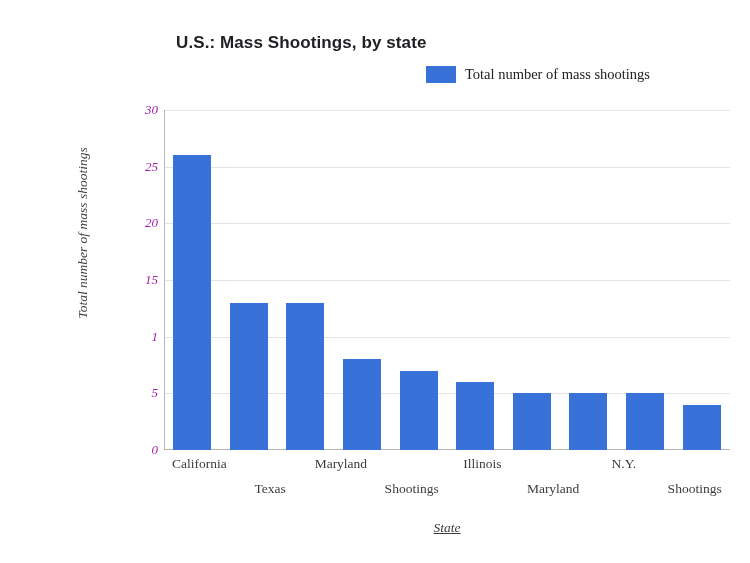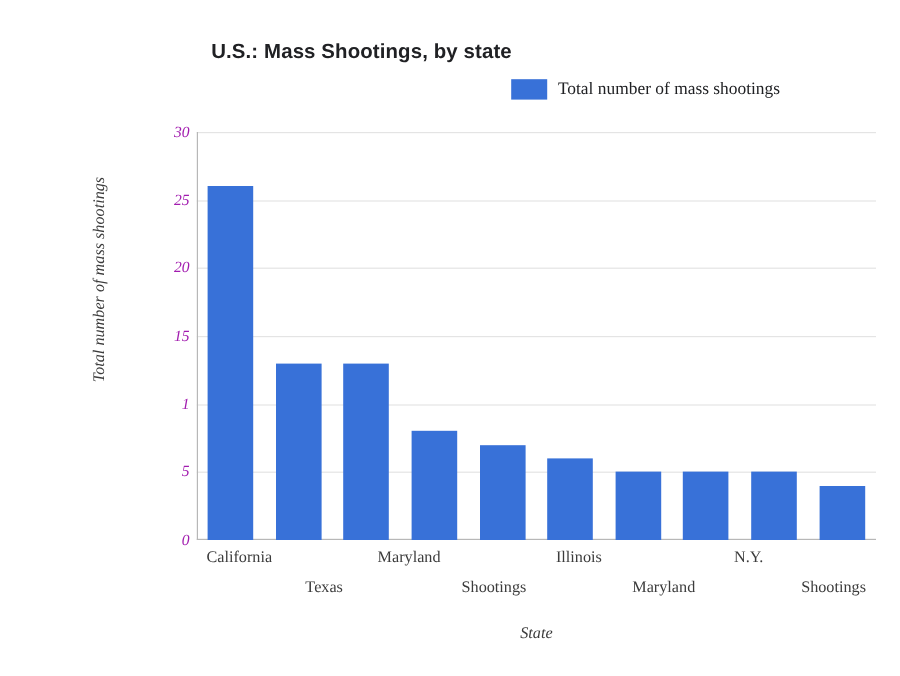--- a/index.html
+++ b/index.html
@@ -158,20 +158,21 @@
   .xaxis-title {
     position: absolute;
     left: 124px;
     top: 520px;
     width: 566px;
     text-align: center;
     font-size: 13.5px;
     font-family: "Liberation Serif", serif;
     font-style: italic;
     color: #3c3c3c;
+    text-decoration: underline;
   }
   .yaxis-title {
     position: absolute;
     left: -57px;
     top: 225px;
     width: 200px;
     text-align: center;
     transform: rotate(-90deg);
     transform-origin: center center;
     font-size: 13.5px;

